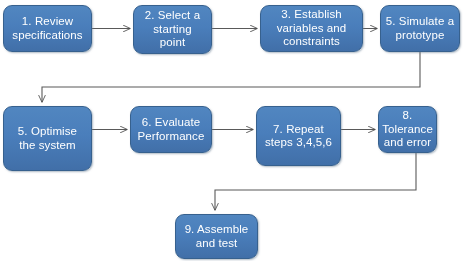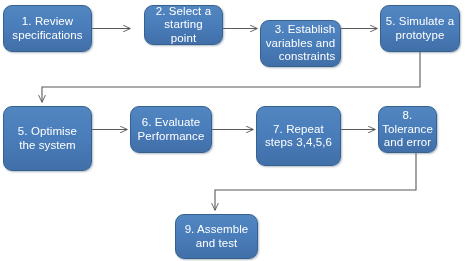--- a/index.html
+++ b/index.html
@@ -70,27 +70,27 @@
       <path d="M 341 129.5 L 375 129.5" marker-end="url(#ahead)"></path>
       <path d="M 416 153 L 416 190 L 215 190 L 215 210" marker-end="url(#ahead)"></path>
     </g>
   </svg>
 
   <div class="node" style="left:3px;  top:5px;   width:89px; height:47px;">
     <span class="label">1. Review
 specifications</span>
   </div>
 
-  <div class="node" style="left:133px;top:5px;   width:79px; height:40px;margin-left:11px;">
+  <div class="node" style="left:133px;top:5px;   width:79px; height:49px;">
     <span class="label">2. Select a
 starting
 point</span>
   </div>
 
-  <div class="node" style="left:260px;top:20px;   width:81px; height:47px;text-align:right;">
+  <div class="node" style="left:260px;top:5px;   width:103px; height:47px;">
     <span class="label">3. Establish
 variables and
 constraints</span>
   </div>
 
   <div class="node" style="left:380px;top:5px;   width:80px; height:47px;">
     <span class="label">5. Simulate a
 prototype</span>
   </div>
 

